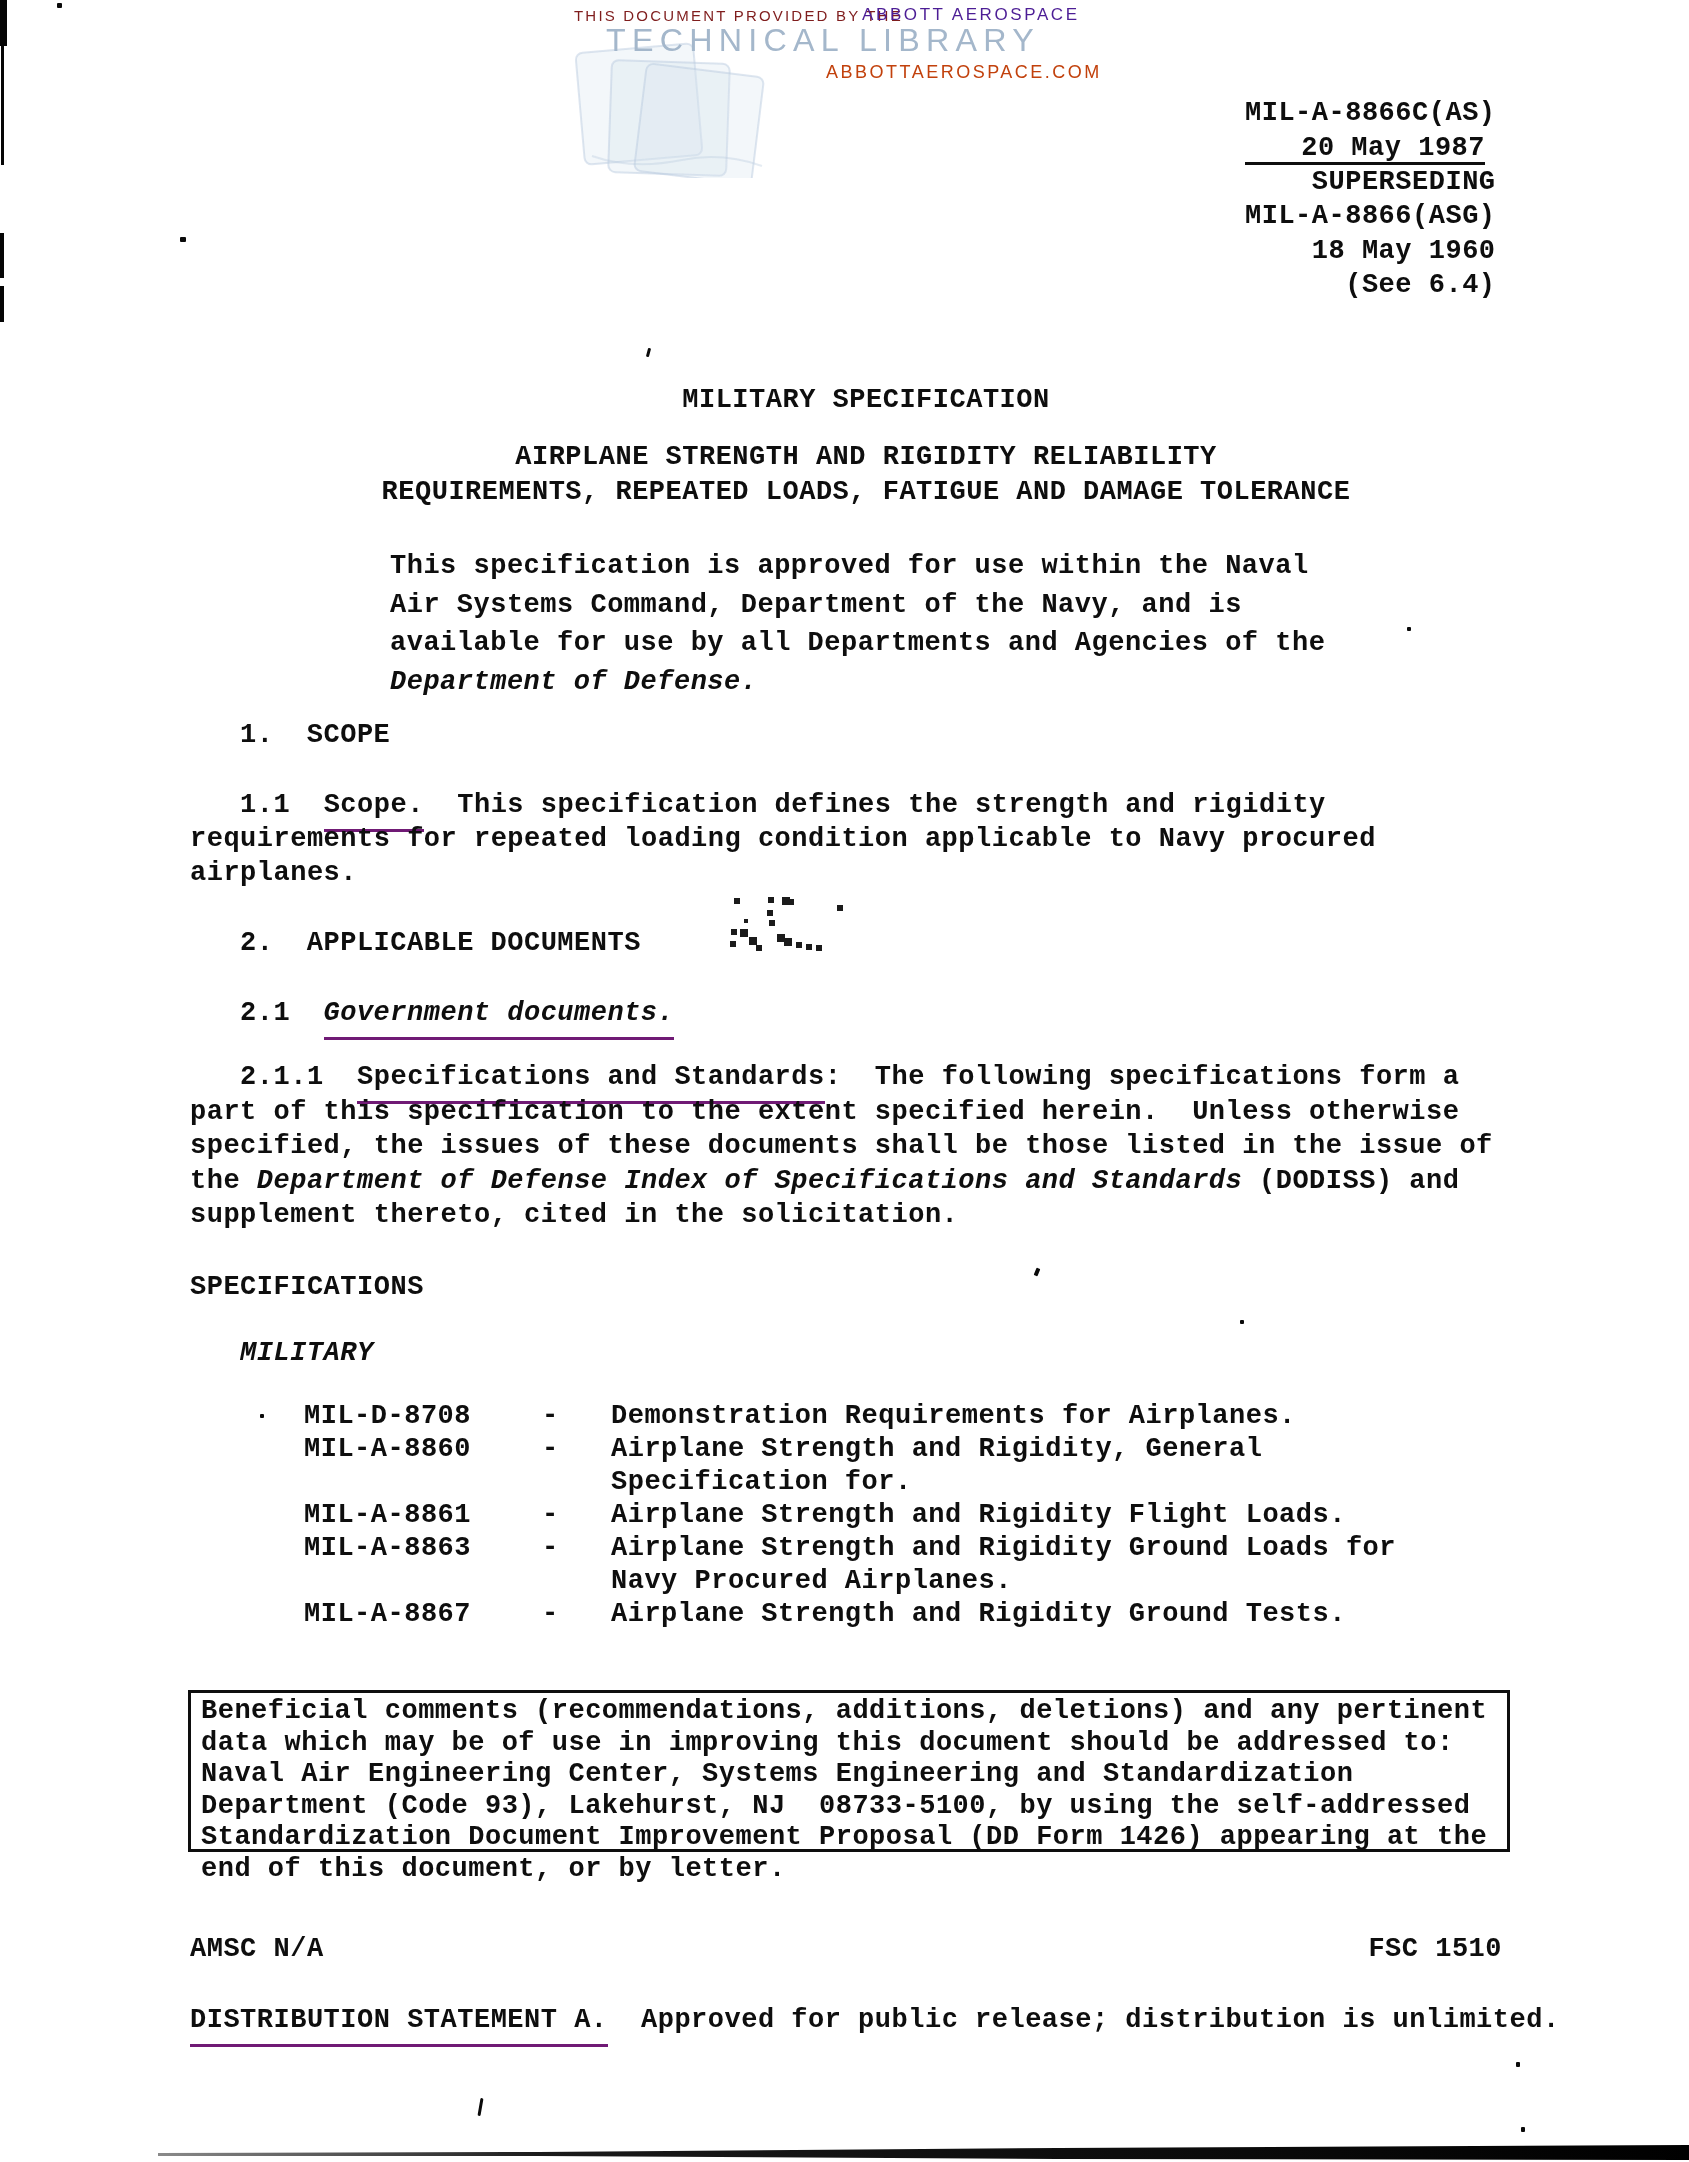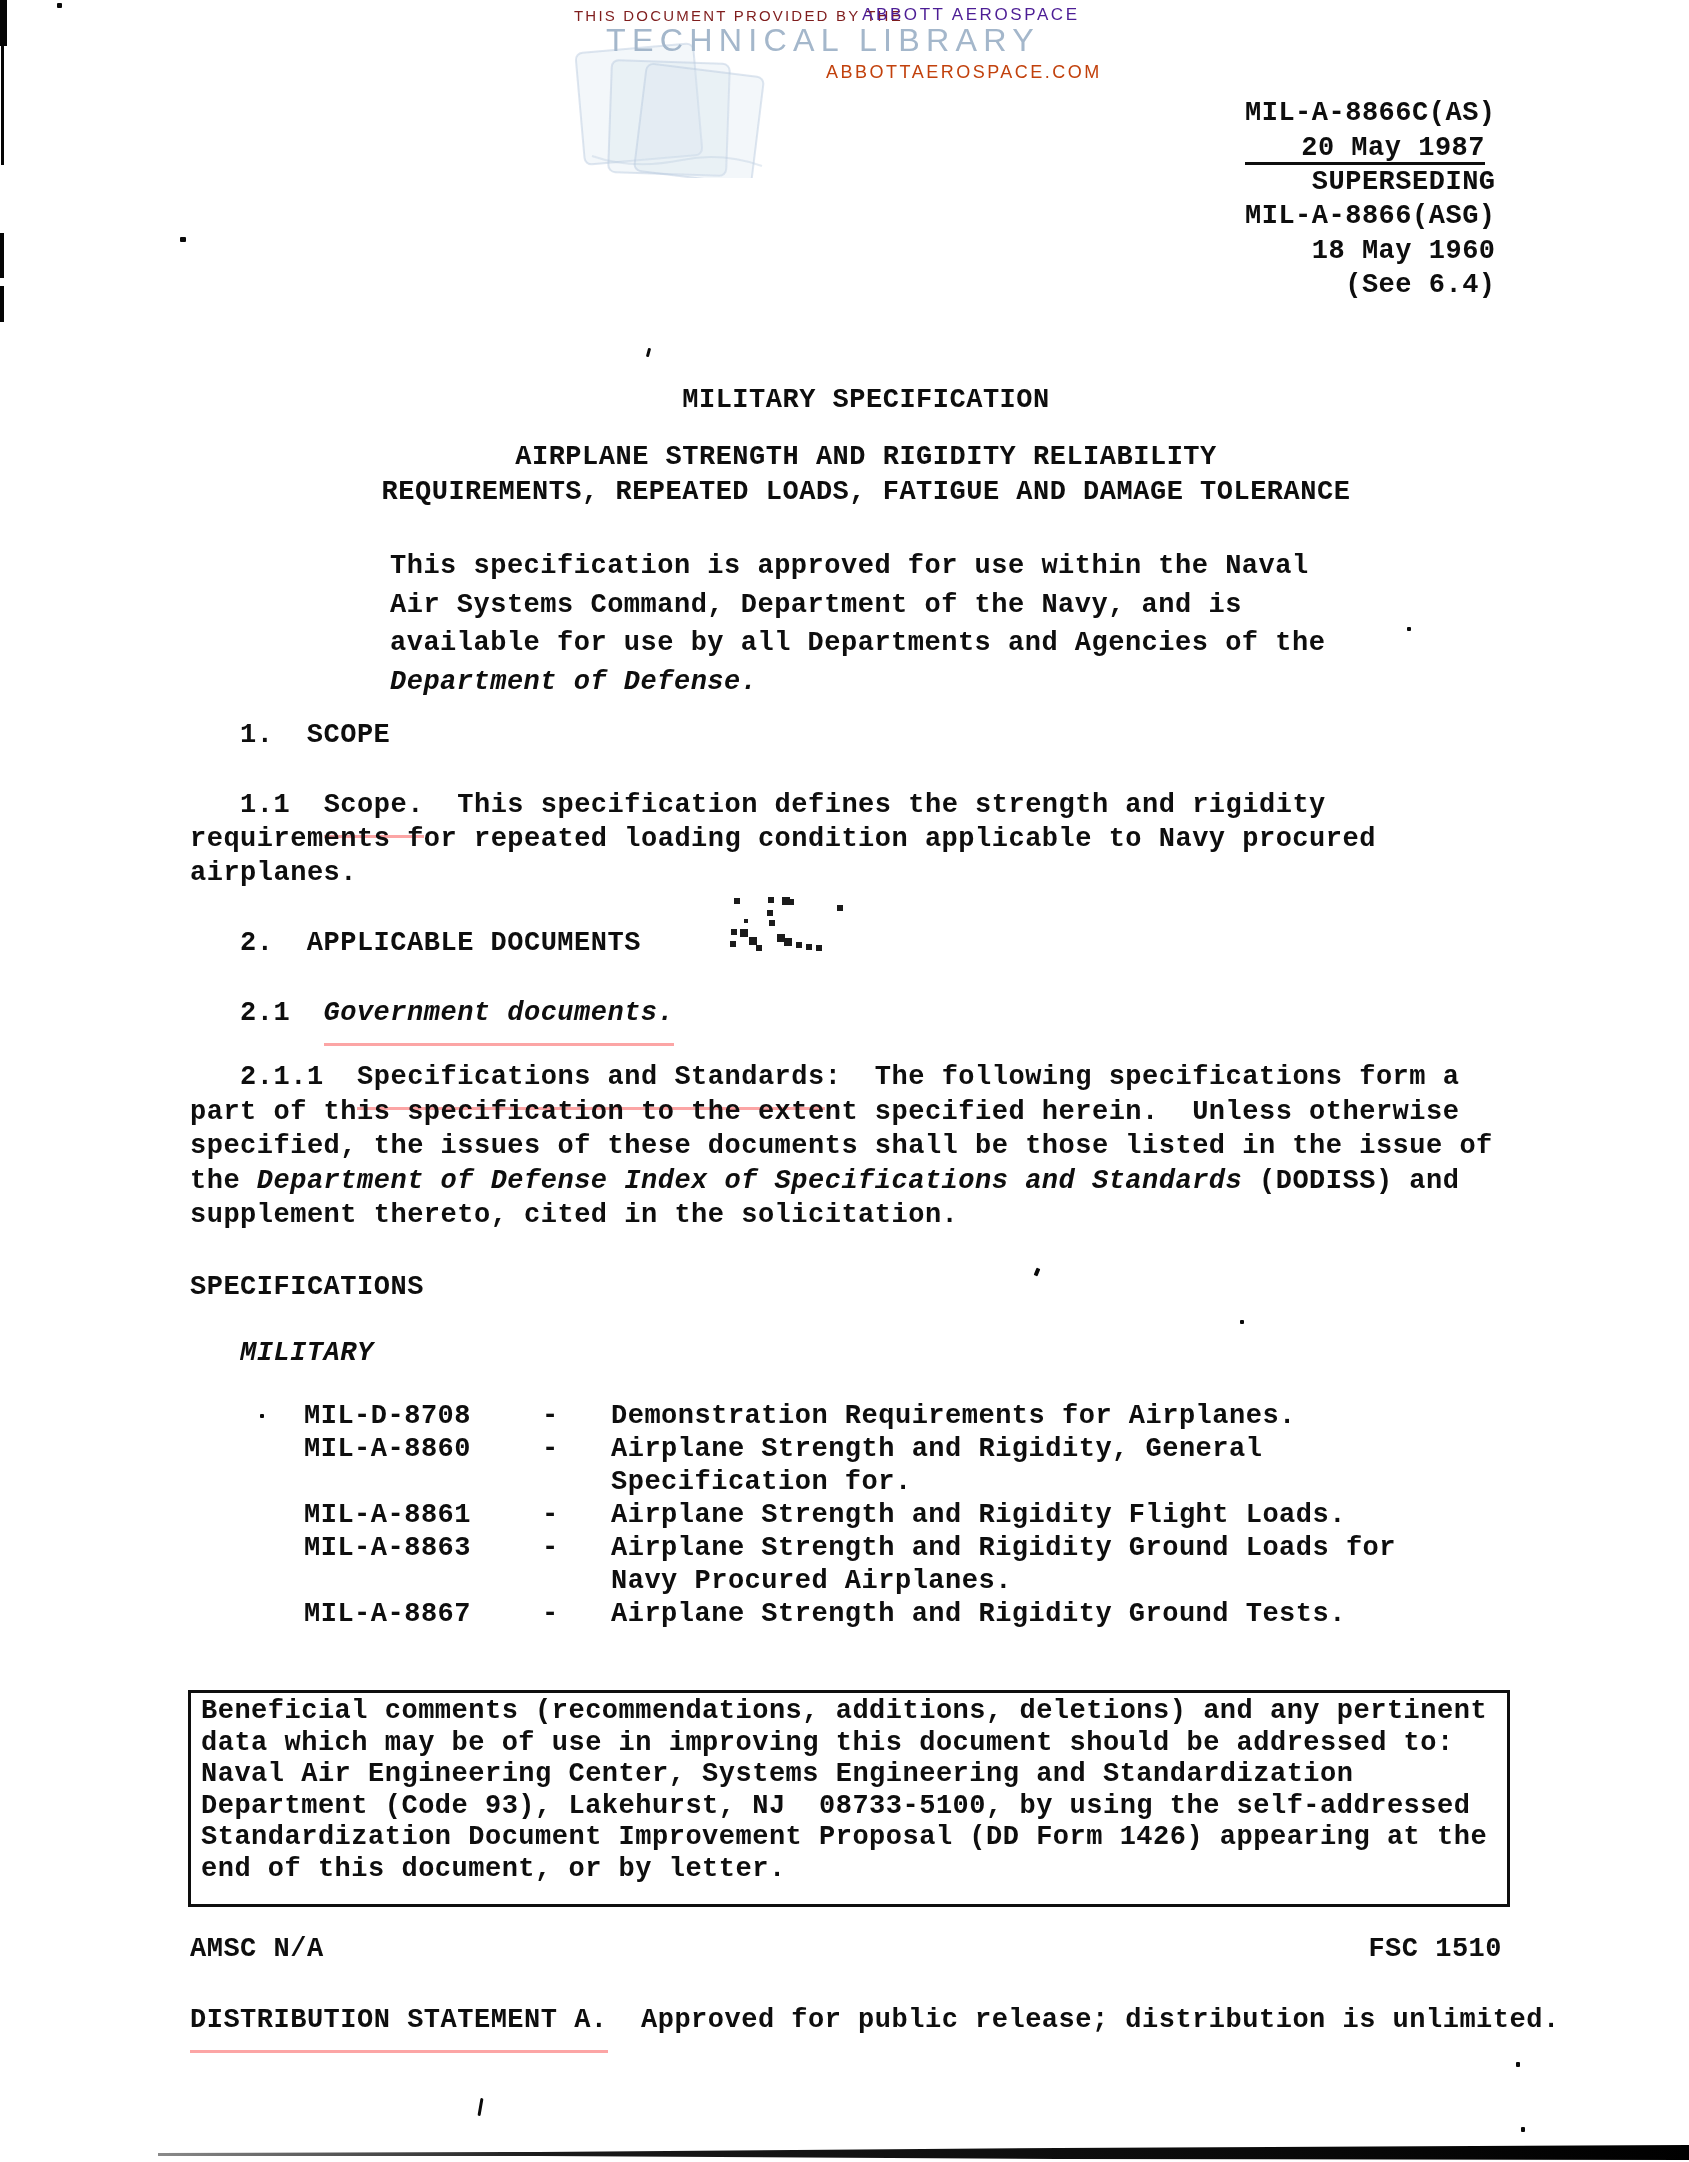--- a/index.html
+++ b/index.html
@@ -13,21 +13,21 @@
     color:#0e0e0e;
   }
   .t{
     position:absolute;
     font:700 27px/34px "Liberation Mono", monospace;
     letter-spacing:0.5px;
     white-space:pre-wrap;
     color:#0e0e0e;
   }
   .center-col{left:38px;width:1656px;text-align:center;}
-  .ul{border-bottom:3px solid #fca5a5;padding-bottom:15px;}
+  .ul{border-bottom:3px solid #701a75;padding-bottom:9px;}
   .it{font-style:italic;}
   
   .banner-prefix{
     position:absolute;left:574px;top:7px;
     font:400 15px/18px "Liberation Sans", sans-serif;
     letter-spacing:2.2px;color:#7f1d1d;white-space:pre;
   }
   .banner-brand{
     position:absolute;left:862px;top:5px;
     font:400 17px/20px "Liberation Sans", sans-serif;
@@ -49,21 +49,21 @@
   
   .docid{position:absolute;left:1245px;top:96px;}
   .docid .line{font:700 27px/34.5px "Liberation Mono", monospace;letter-spacing:0.5px;white-space:pre;text-align:right;}
   .docid .rule{display:block;width:240px;border-bottom:3px solid #0e0e0e;height:31px;}
   
   .spec-list{position:absolute;left:304px;top:1400px;}
   .spec-row{display:grid;grid-template-columns:238px 69px auto;}
   .spec-row div{font:700 27px/33px "Liberation Mono", monospace;letter-spacing:0.5px;white-space:pre-wrap;}
   
   .comment-box{
-    position:absolute;left:188px;top:1690px;width:1322px;height:217px;
+    position:absolute;left:188px;top:1690px;width:1322px;height:162px;
     border:3px solid #0e0e0e;box-sizing:border-box;
   }
   .comment-box .t{position:absolute;left:10px;top:3px;font:700 27px/31.5px "Liberation Mono", monospace;}
   
   .art{position:absolute;background:#050505;}
   .smudge{position:absolute;left:730px;top:890px;width:2px;height:2px;color:#1b1b1b;background:transparent;
     box-shadow:
       6px 10px 0 2px, 40px 9px 0 2px, 55px 10px 0 3px, 60px 11px 0 2px,
       109px 17px 0 2px, 39px 22px 0 2px, 41px 32px 0 2px, 3px 41px 0 2px,
       13px 42px 0 3px, 22px 50px 0 3px, 2px 53px 0 2px, 28px 57px 0 2px,

